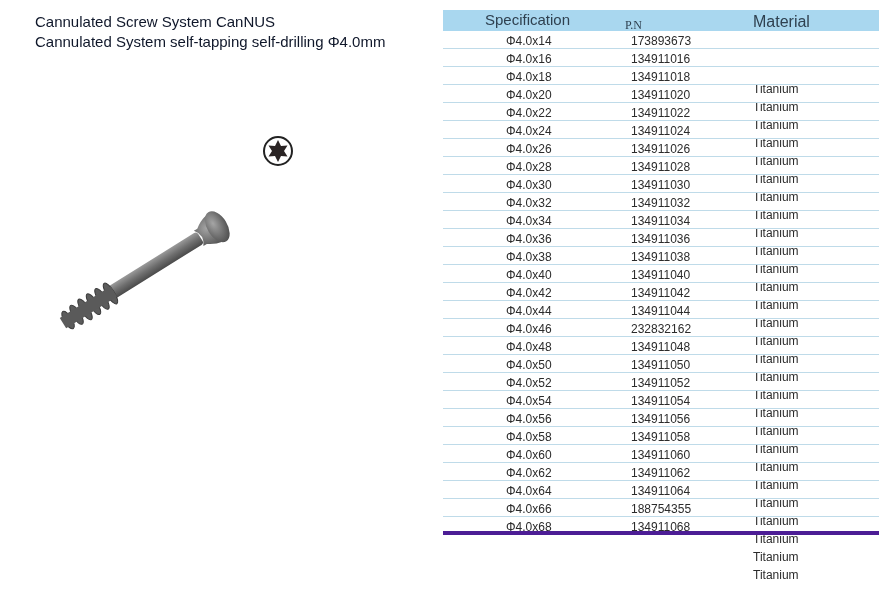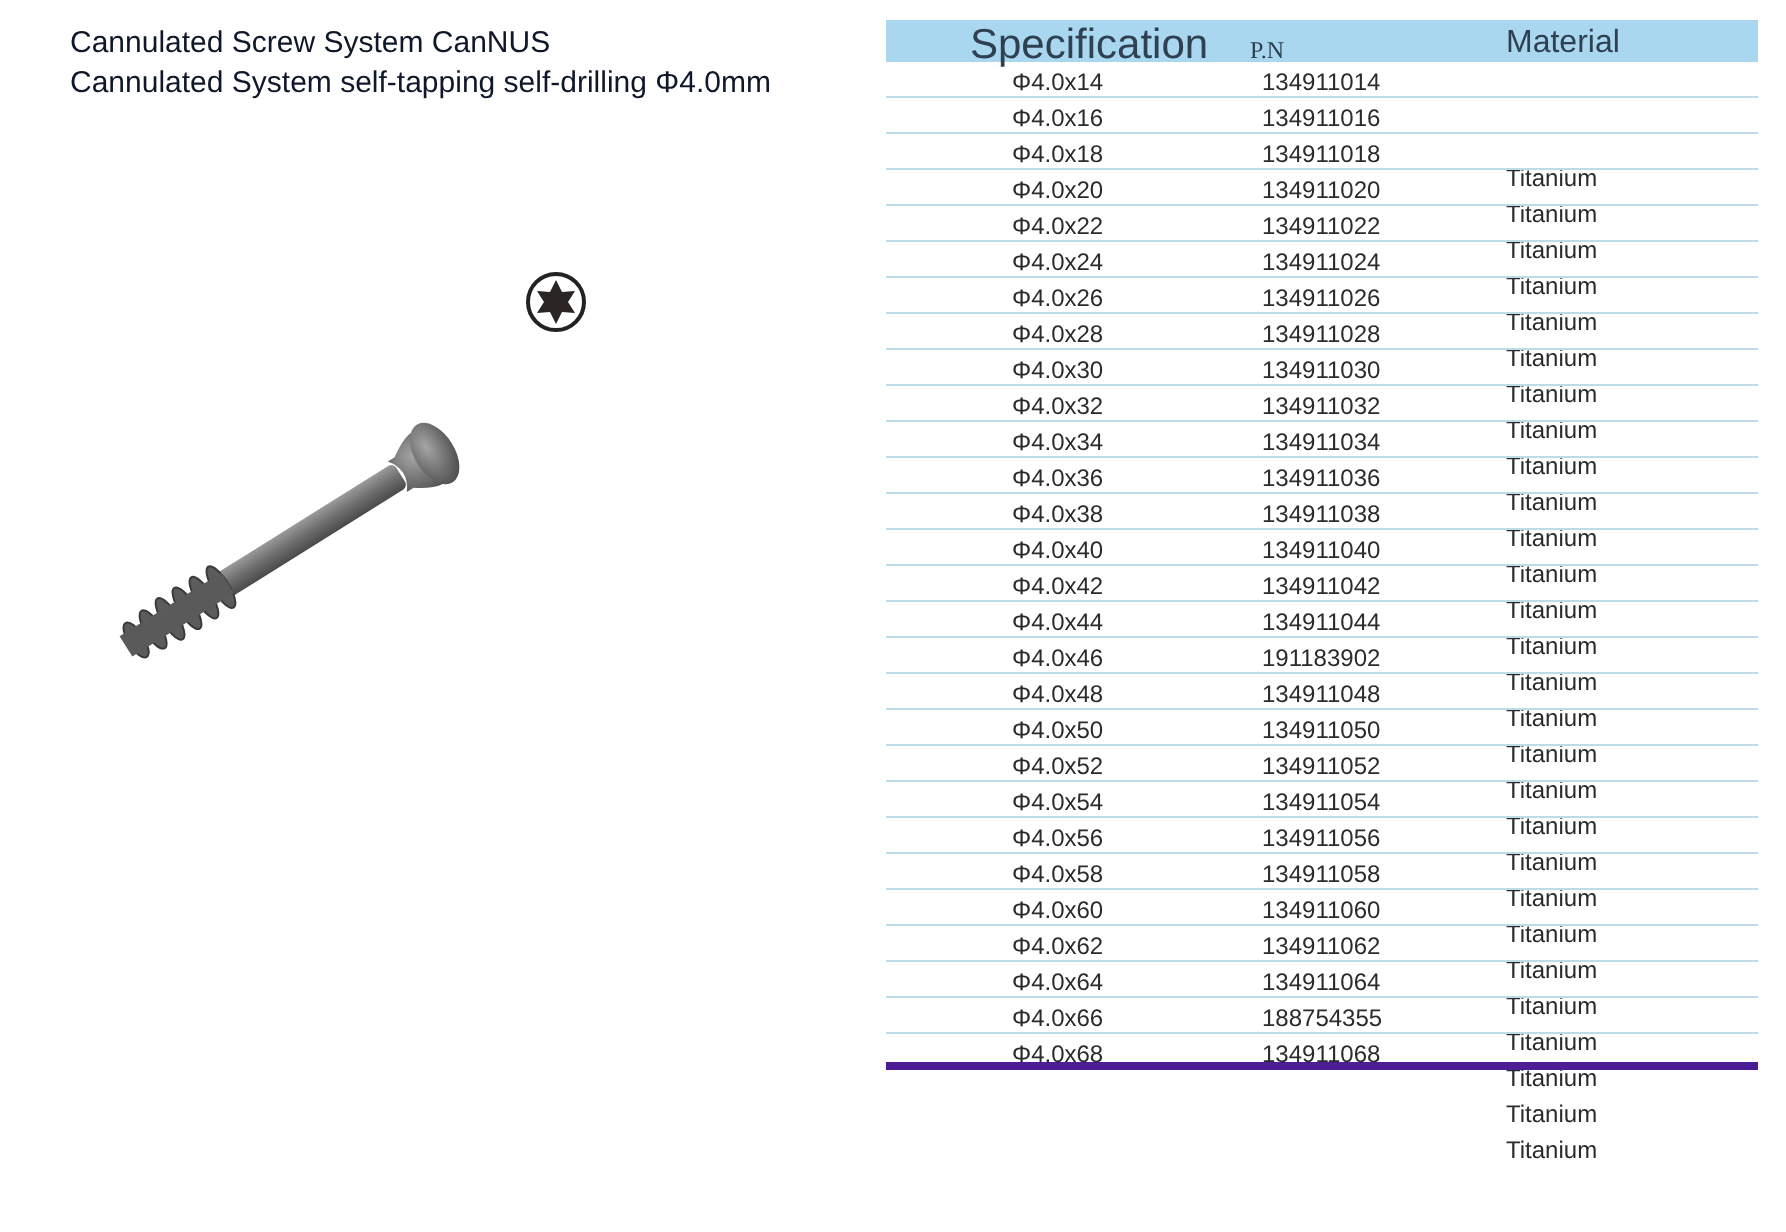--- a/index.html
+++ b/index.html
@@ -8,21 +8,21 @@
     font-family:"Liberation Sans", sans-serif; color:#2b2b2b;
   }
   .titles { position:absolute; left:19px; top:12px; font-size:15px; line-height:20px; color:#0f172a;margin-left:16px; }
   .titles div { white-space:nowrap; }
   .product { position:absolute; left:40px; top:130px; width:270px; height:220px; }
   .spec-table { position:absolute; left:443px; top:10px; width:436px; }
   .thead {
     height:21px; background:#a9d7ef; display:flex; align-items:center; position:relative;
   }
   .thead span { position:absolute; color:#2f4150; }
-  .th-spec { left:42px; font-size:21px; top:1px; }
+  .th-spec { left:42px; font-size:15px; top:1px; }
   .th-pn { left:182px; font-size:12px; top:8px;font-family:Liberation Serif, serif; }
   .th-mat { left:310px; font-size:16px; top:3px; }
   .row { height:18px; position:relative; border-bottom:1px solid #bfdbe9; box-sizing:border-box; }
   .row span { position:absolute; top:3px; font-size:12px; color:#2b2b2b; white-space:nowrap; }
   .c-spec { left:63px; }
   .c-pn { left:188px; }
   .c-mat { left:310px;margin-top:48px; }
   .row.last { border-bottom:4px solid #4c1d95; }
 </style>
 </head>
@@ -74,21 +74,21 @@
 
 <div class="spec-table">
   <div class="thead">
     <span class="th-spec">Specification</span>
     <span class="th-pn">P.N</span>
     <span class="th-mat">Material</span>
   </div>
   <div id="tbody">
       <div class="row">
         <span class="c-spec">Φ4.0x14</span>
-        <span class="c-pn">134911014</span>
+        <span class="c-pn">173893673</span>
         <span class="c-mat">Titanium</span>
       </div>
       <div class="row">
         <span class="c-spec">Φ4.0x16</span>
         <span class="c-pn">134911016</span>
         <span class="c-mat">Titanium</span>
       </div>
       <div class="row">
         <span class="c-spec">Φ4.0x18</span>
         <span class="c-pn">134911018</span>
@@ -154,21 +154,21 @@
         <span class="c-pn">134911042</span>
         <span class="c-mat">Titanium</span>
       </div>
       <div class="row">
         <span class="c-spec">Φ4.0x44</span>
         <span class="c-pn">134911044</span>
         <span class="c-mat">Titanium</span>
       </div>
       <div class="row">
         <span class="c-spec">Φ4.0x46</span>
-        <span class="c-pn">191183902</span>
+        <span class="c-pn">232832162</span>
         <span class="c-mat">Titanium</span>
       </div>
       <div class="row">
         <span class="c-spec">Φ4.0x48</span>
         <span class="c-pn">134911048</span>
         <span class="c-mat">Titanium</span>
       </div>
       <div class="row">
         <span class="c-spec">Φ4.0x50</span>
         <span class="c-pn">134911050</span>

